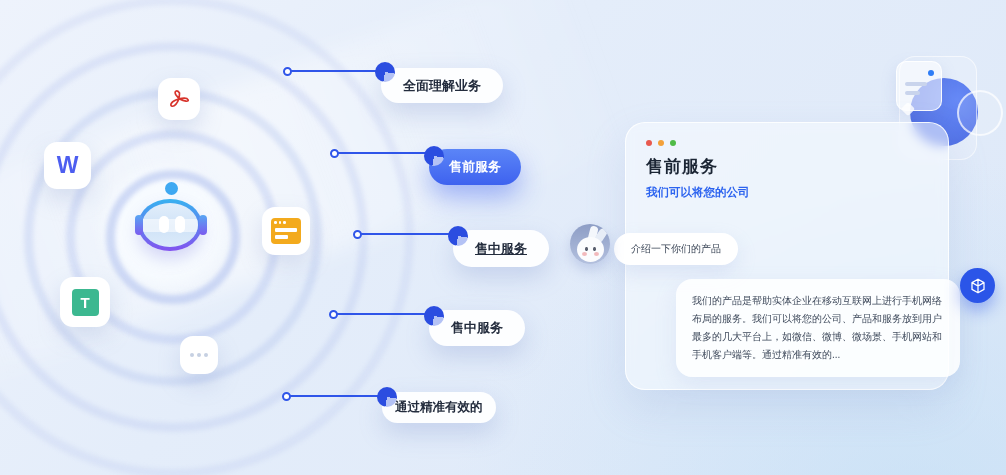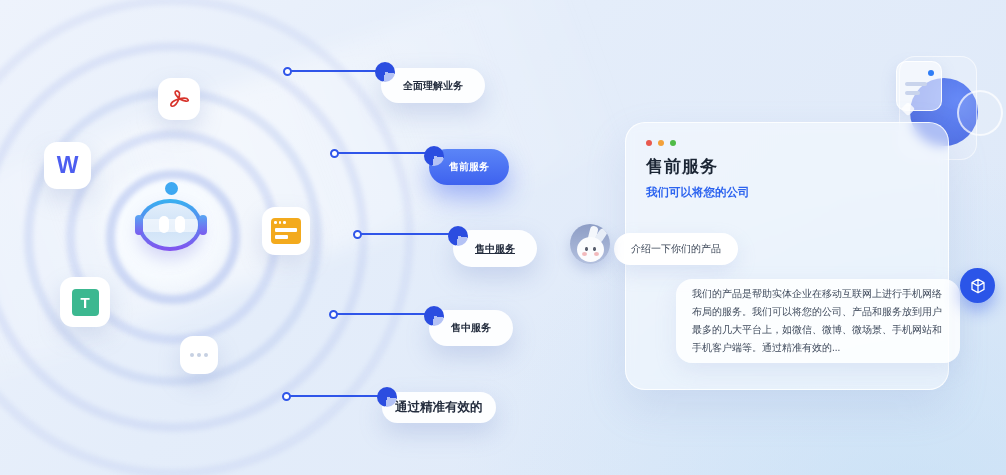--- a/index.html
+++ b/index.html
@@ -55,21 +55,21 @@
     background:linear-gradient(180deg,#58a6f3,#7b5bef);}
   .robot .ear.l{left:-3px;} .robot .ear.r{right:-3px;}
   
   .frow{position:absolute;}
   .frow .enddot{position:absolute; left:0; top:1px; width:9px; height:9px; border-radius:50%;
     background:#fff; border:2.5px solid #2f55e9; box-sizing:border-box;}
   .frow .line{position:absolute; left:8px; top:4px; height:2px; background:#2f55e9;}
   .frow .pie{position:absolute; width:20px; height:20px; border-radius:50%;
     background:conic-gradient(from 100deg,#b4c2f5 0 90deg,#2b4de0 90deg 360deg); z-index:2;}
   .pill{position:absolute; display:flex; align-items:center; justify-content:center;
-    background:#fdfeff; border-radius:999px; color:#232c3d; font-weight:bold; font-size:10px;
+    background:#fdfeff; border-radius:999px; color:#232c3d; font-weight:bold; font-size:13px;
     box-shadow:0 10px 24px rgba(120,140,200,.28); white-space:nowrap; z-index:1; cursor:pointer;}
   .pill.active{background:linear-gradient(180deg,#5b85f7,#3e62ef); color:#fff;
     box-shadow:0 12px 26px rgba(62,98,239,.45);}
   .row1{left:283px; top:66px;}  .row1 .line{width:86px;} .row1 .pie{left:92px; top:-4px;} .row1 .pill{left:98px; top:2px; height:35px; padding:0 22px;}
   .row2{left:330px; top:148px;} .row2 .line{width:88px;} .row2 .pie{left:94px; top:-2px;} .row2 .pill{left:99px; top:1px; height:36px; padding:0 20px;}
   .row3{left:353px; top:229px;} .row3 .line{width:89px;} .row3 .pie{left:95px; top:-3px;} .row3 .pill{left:100px; top:1px; height:37px; padding:0 22px;text-decoration:underline;}
   .row4{left:329px; top:309px;} .row4 .line{width:89px;} .row4 .pie{left:95px; top:-3px;} .row4 .pill{left:100px; top:1px; height:36px; padding:0 22px;}
   .row5{left:282px; top:391px;} .row5 .line{width:90px;} .row5 .pie{left:95px; top:-4px;} .row5 .pill{left:100px; top:1px; height:31px; padding:0 13px; font-size:12.5px;}
   
   .card{position:absolute; left:625px; top:122px; width:322px; height:266px; border-radius:20px;
@@ -87,21 +87,21 @@
     background:linear-gradient(180deg,#8d9dc5,#b3c0de); overflow:hidden; z-index:3;
     box-shadow:0 6px 14px rgba(120,140,200,.35);}
   .avatar .ear1{position:absolute; left:19px; top:2px; width:8px; height:16px; border-radius:5px; background:#f4f7fc; transform:rotate(14deg);}
   .avatar .ear2{position:absolute; left:27px; top:4px; width:8px; height:15px; border-radius:5px; background:#e7edf7; transform:rotate(34deg);}
   .avatar .head{position:absolute; left:7px; top:13px; width:27px; height:25px; border-radius:50%; background:#fbfcfe;}
   .avatar .cheek{position:absolute; width:5px; height:4px; border-radius:50%; background:#f2b9bc; top:28px;}
   .avatar .cheek.c1{left:12px;} .avatar .cheek.c2{left:24px;}
   .avatar .eye{position:absolute; width:2.5px; height:3.5px; border-radius:50%; background:#5a5f6e; top:23px;}
   .avatar .eye.e1{left:15px;} .avatar .eye.e2{left:23px;}
   .reply-bubble{position:absolute; left:50px; top:156px; width:284px; box-sizing:border-box;
-    background:rgba(255,255,255,.85); border-radius:16px; padding:6px 16px;
+    background:rgba(255,255,255,.85); border-radius:16px; padding:13px 16px;
     font-size:10px; line-height:1.8; color:#3f4a5c; box-shadow:0 8px 22px rgba(140,160,210,.16);}
   
   .cube-badge{position:absolute; left:960px; top:268px; width:35px; height:35px; border-radius:50%;
     background:#2b55e8; display:flex; align-items:center; justify-content:center;
     box-shadow:0 8px 16px rgba(43,85,232,.4); z-index:4;}
   
   .deco-circle{position:absolute; left:910px; top:78px; width:68px; height:68px; border-radius:50%;
     background:radial-gradient(circle at 68% 32%,#4a74f5,#2448d8); z-index:1;}
   .deco-square{position:absolute; left:899px; top:56px; width:76px; height:102px; border-radius:16px;
     background:rgba(255,255,255,.16); border:1px solid rgba(255,255,255,.6); z-index:1;}

